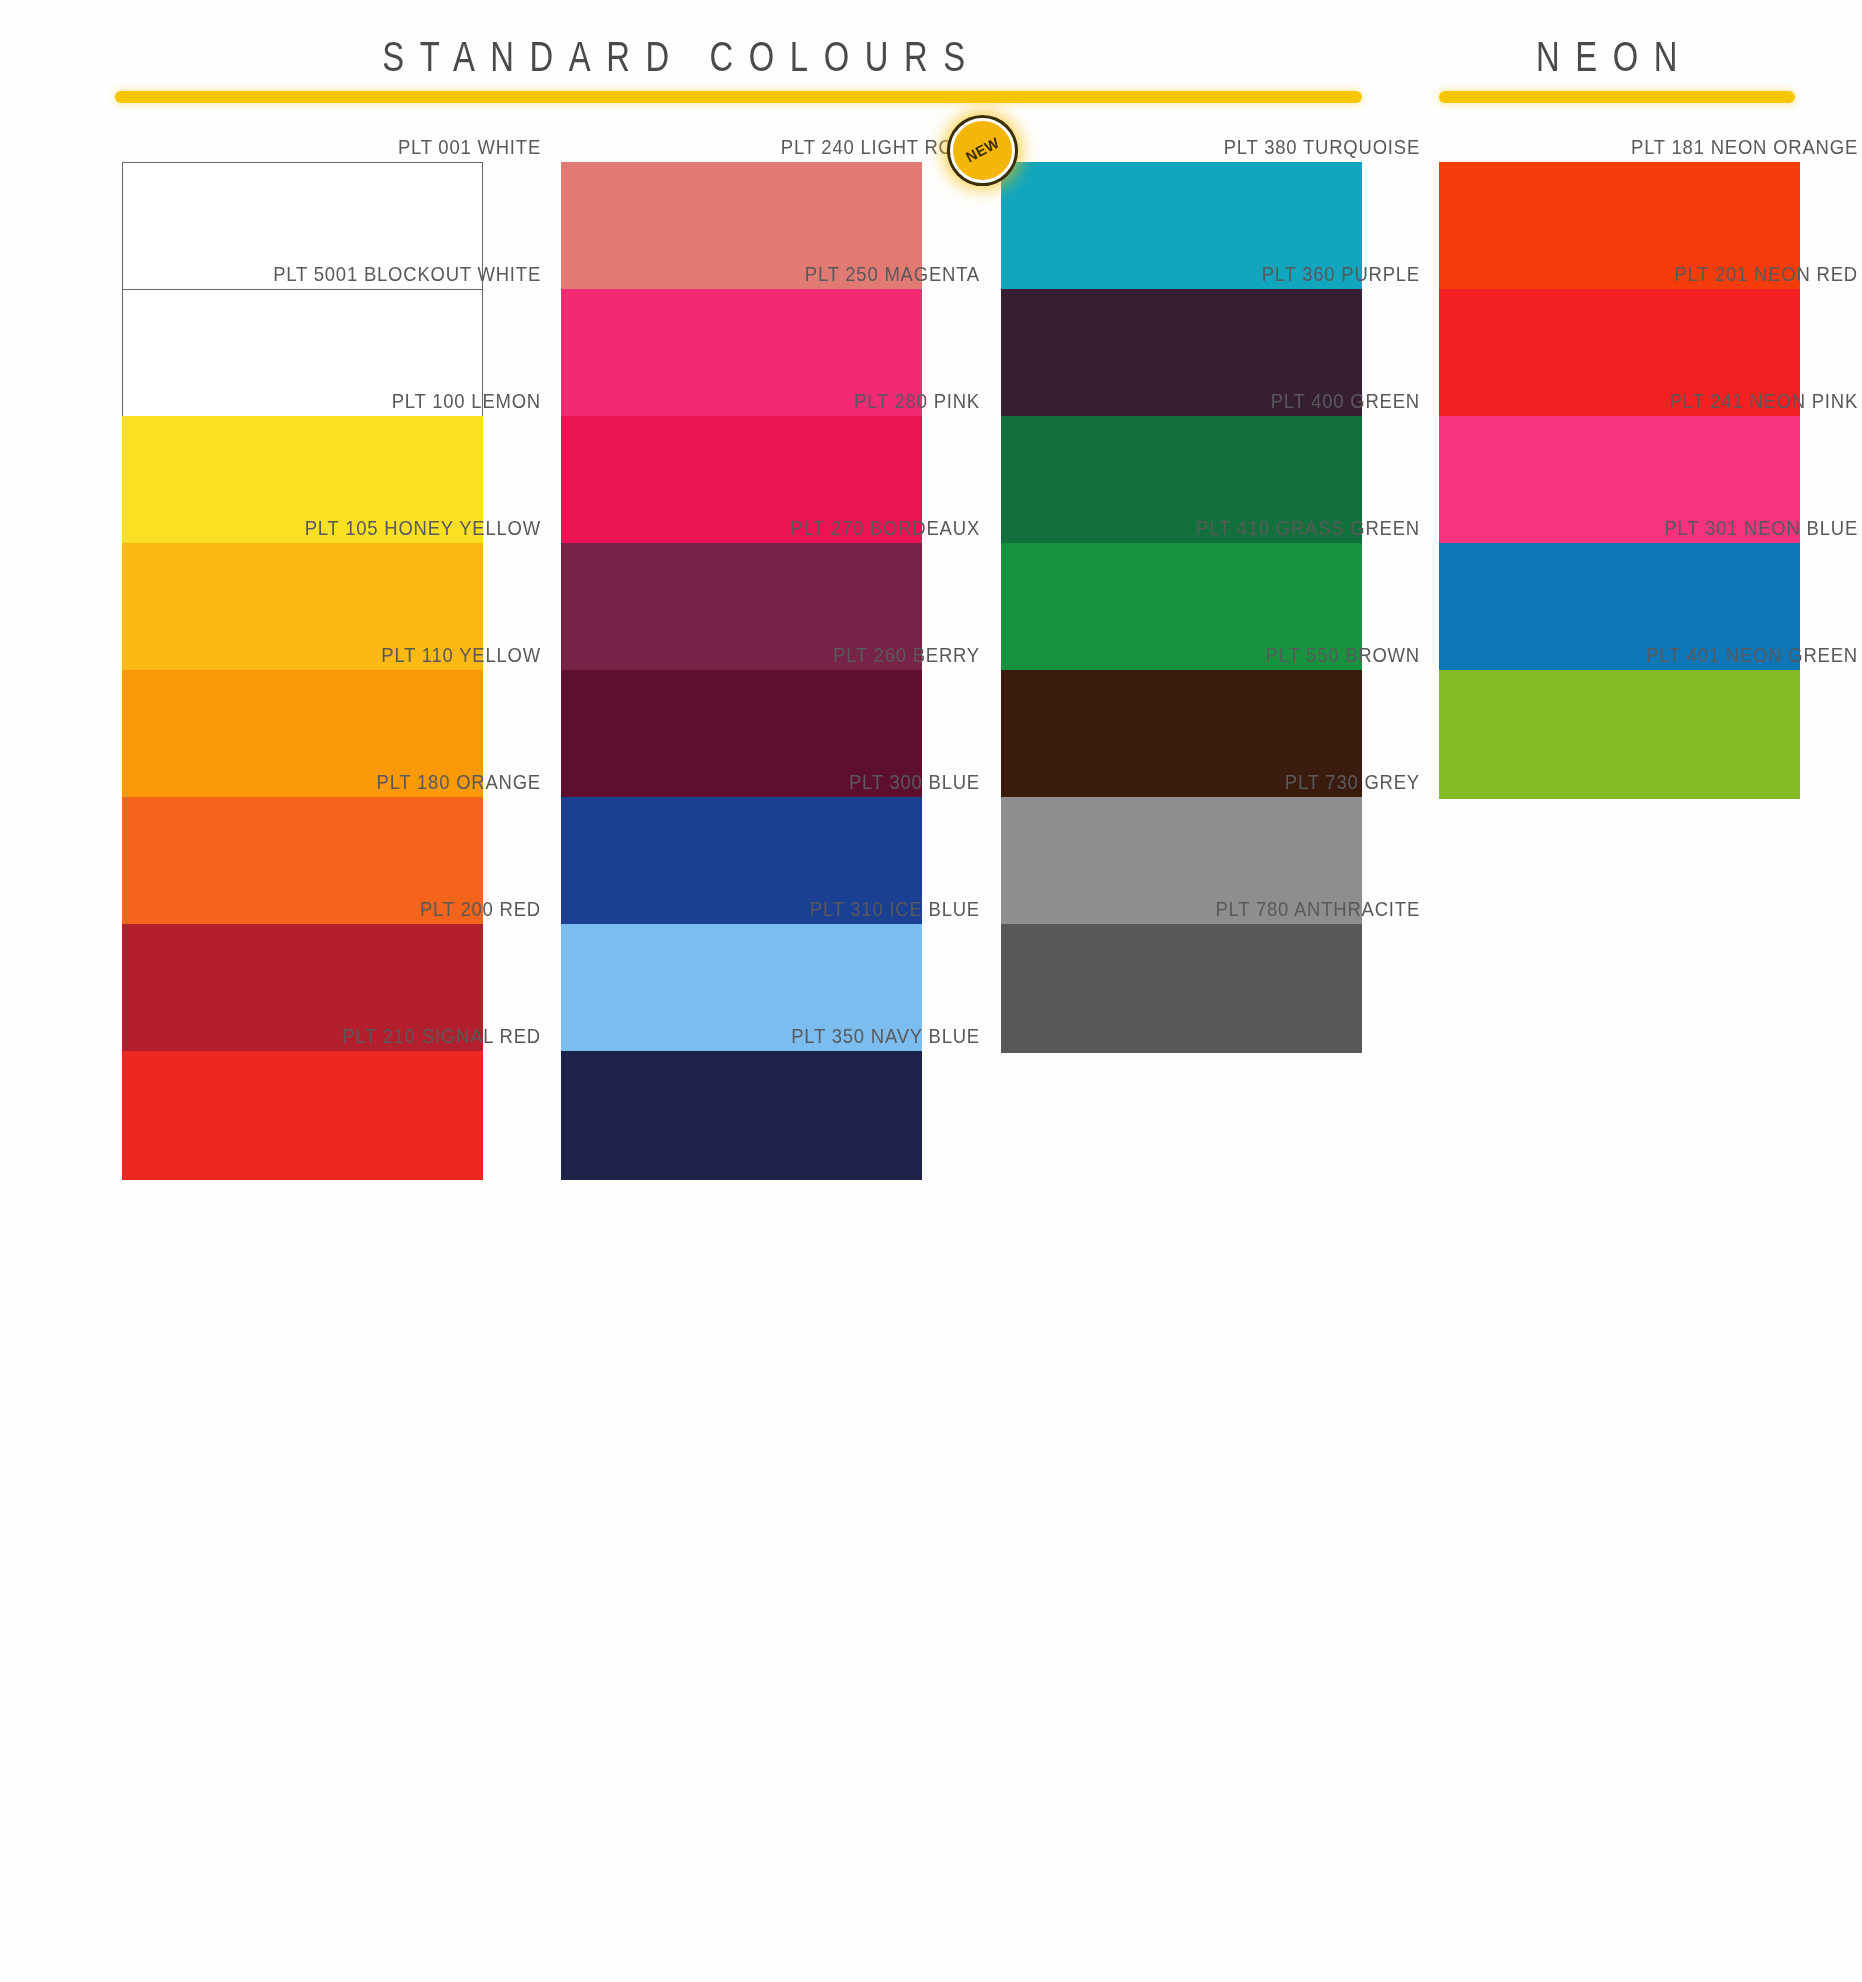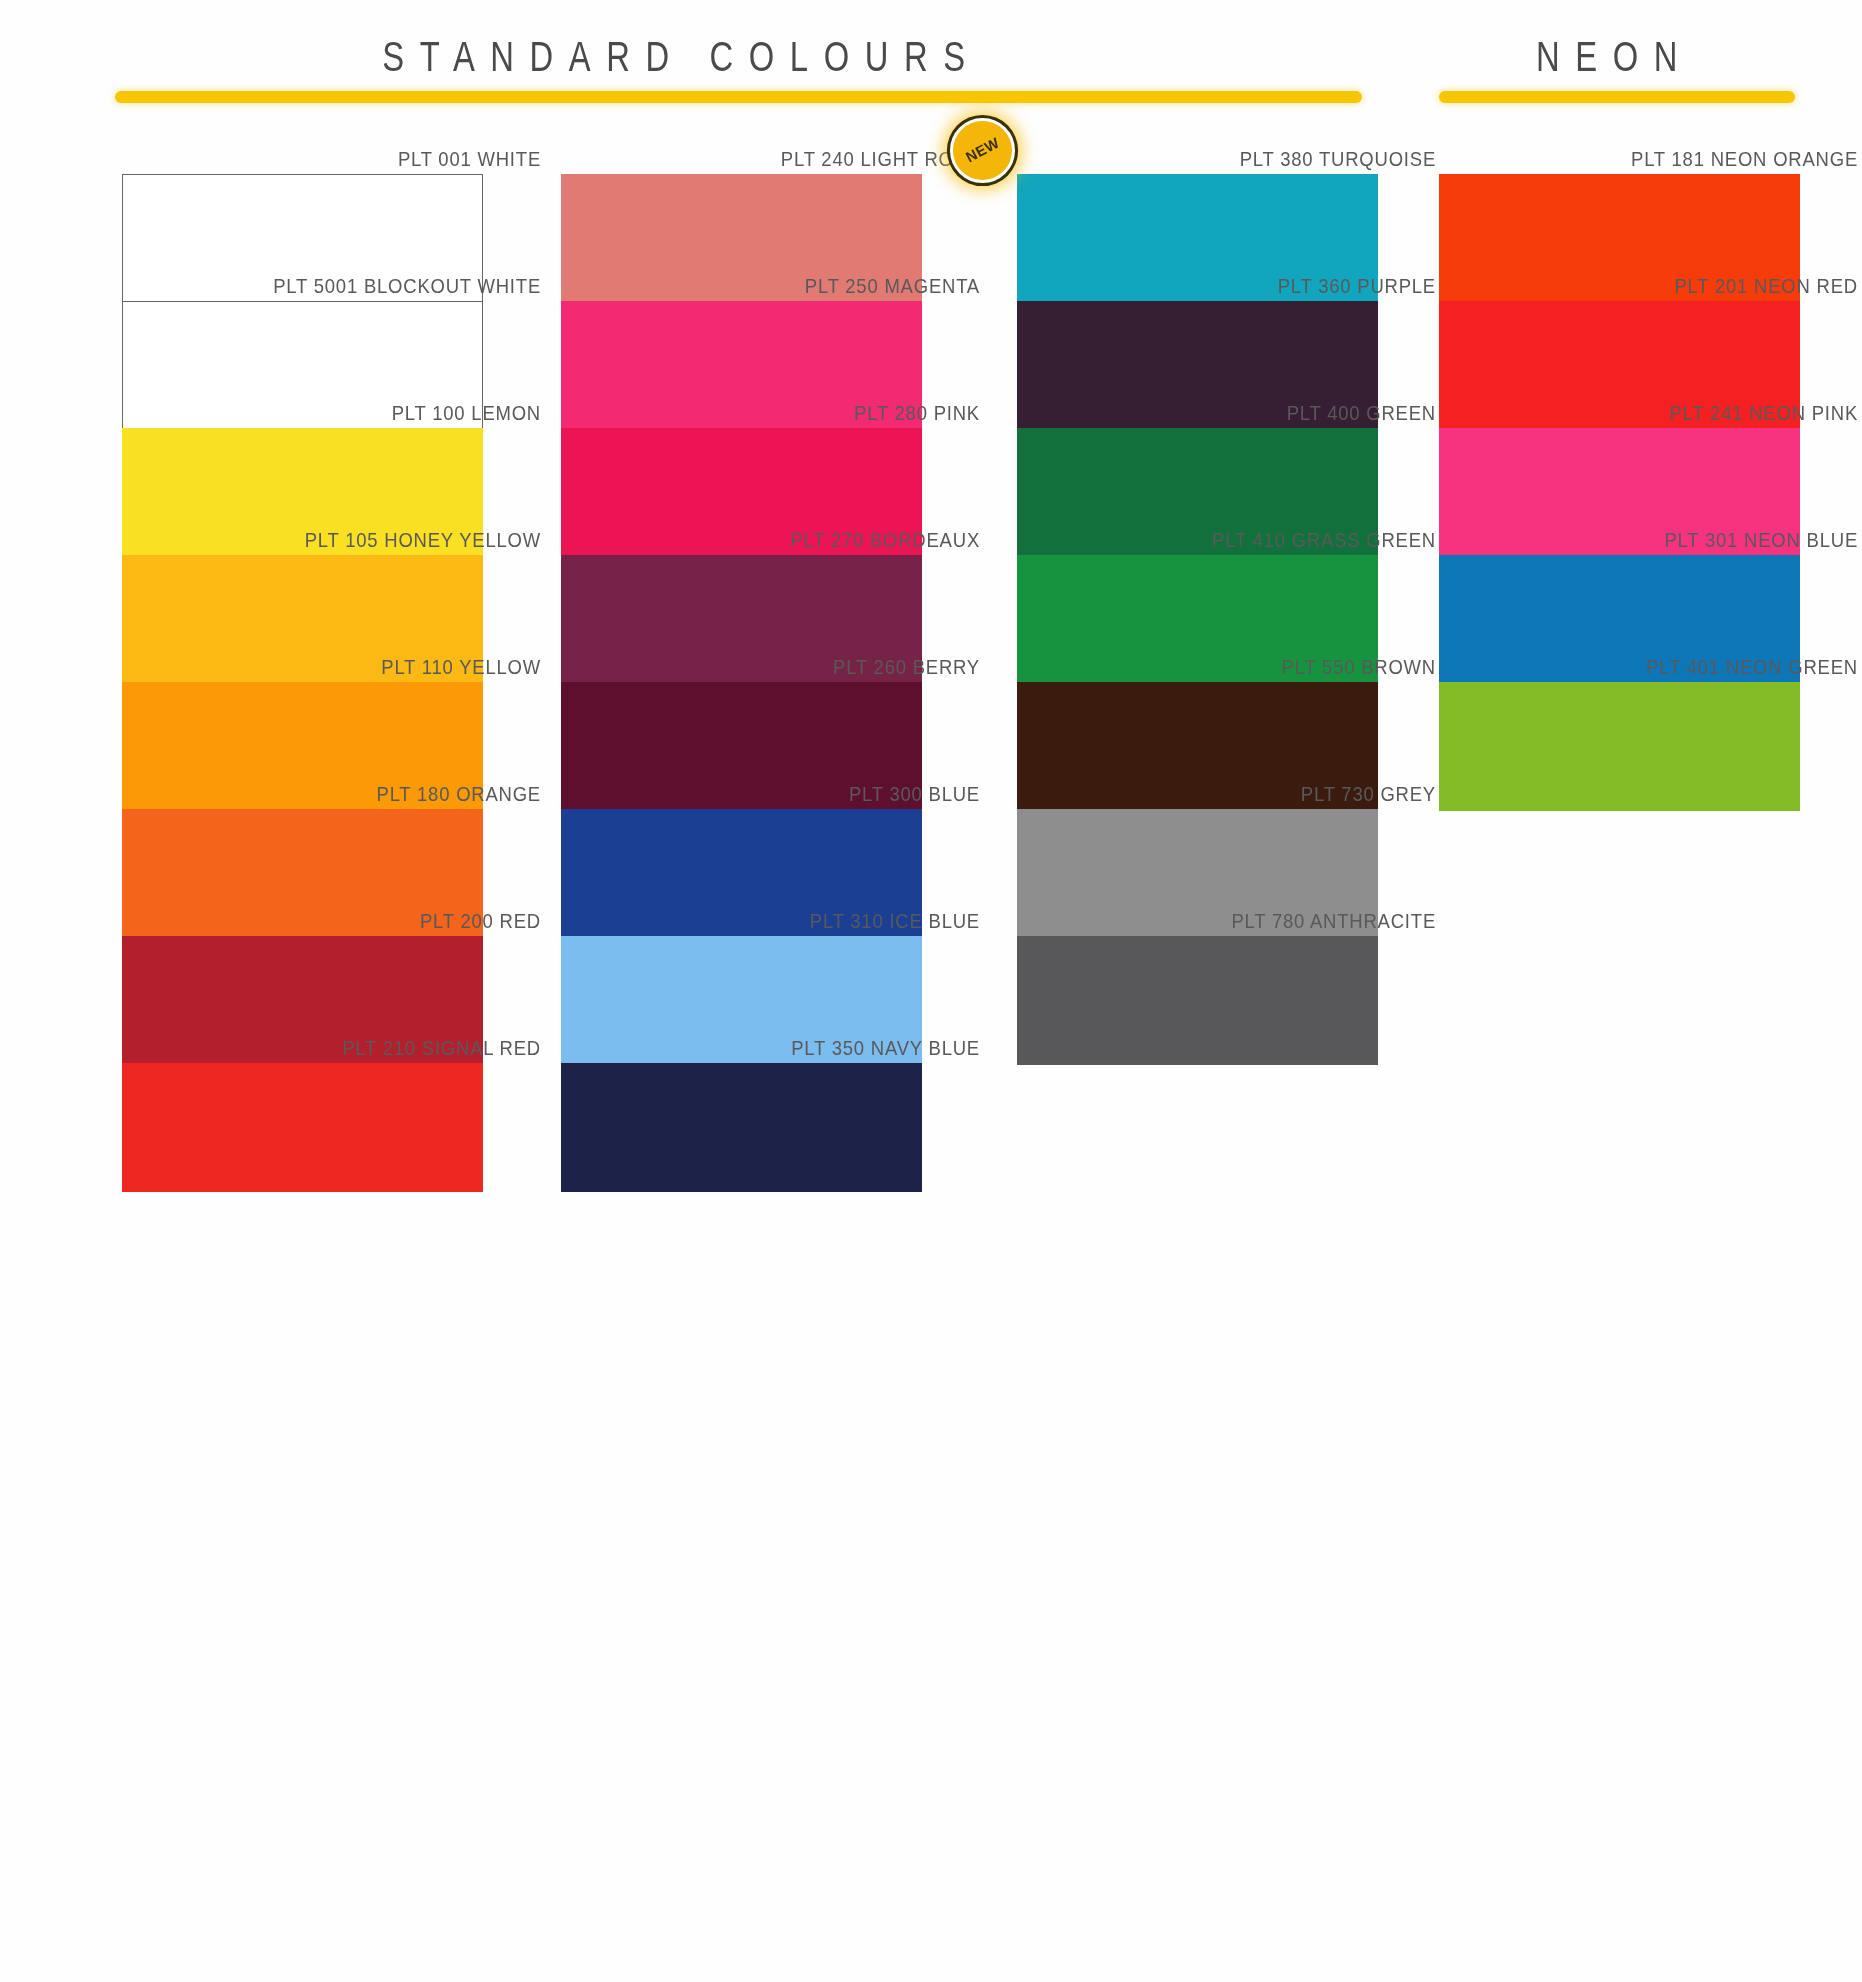--- a/index.html
+++ b/index.html
@@ -31,24 +31,24 @@
     position:absolute;
     height:11.6px;
     border-radius:6.2px;
     box-shadow:0 0 7.7px 1.5px rgba(250,200,0,.35);
   }
   #rule-standard{top:91px;left:115px;width:1247px;}
   #rule-neon{top:91px;left:1439px;width:356px;}
 
   
   .grid{position:absolute;top:132px;left:0;width:100%;}
-  .col{position:absolute;top:13px;width:419px;}
+  .col{position:absolute;top:1px;width:419px;}
   #col-1{left:122px;}
   #col-2{left:561px;}
-  #col-3{left:1001px;margin-left:16px;}
+  #col-3{left:1001px;}
   #col-4{left:1439px;}
 
   .cell{position:relative;height:127px;}
   .swatch-label{
     display:block;
     text-align:right;
     font-size:21px;
     letter-spacing:0.9px;
     color:#59595b;
     white-space:nowrap;

